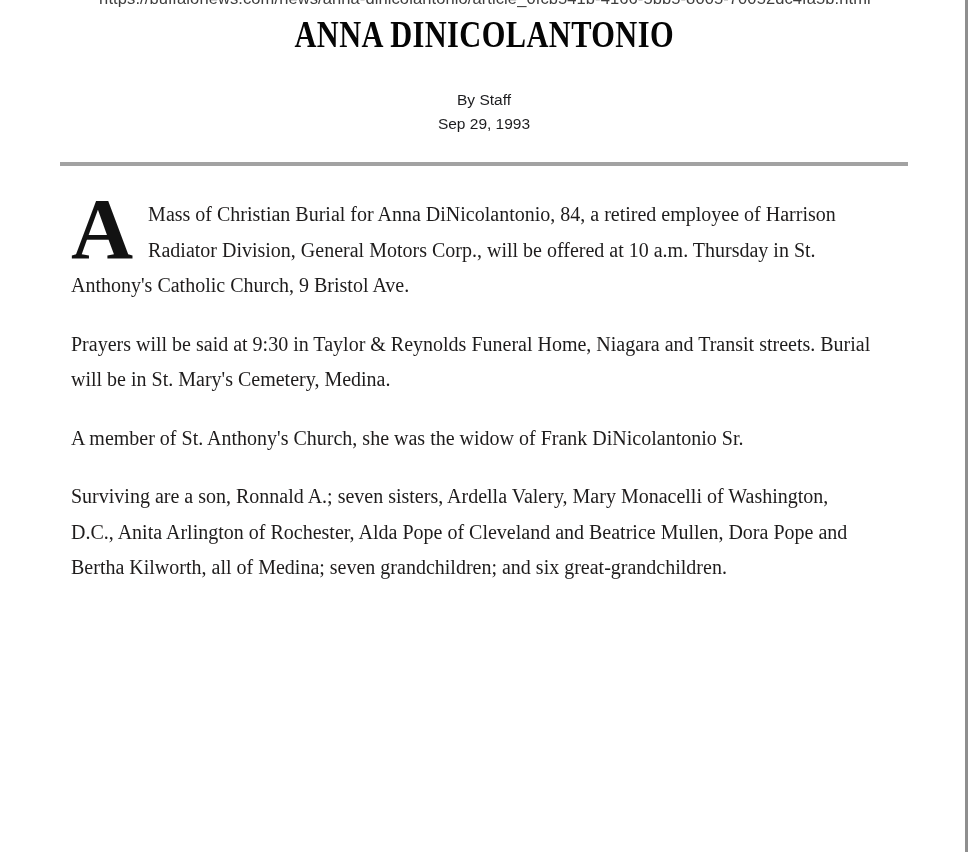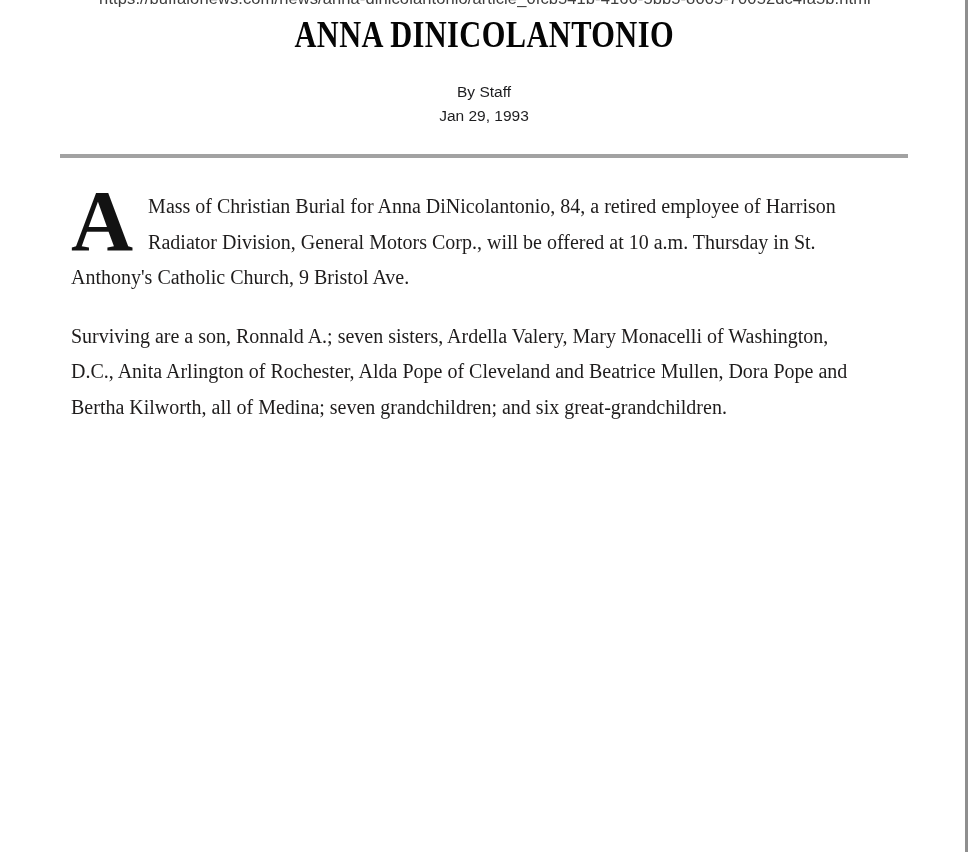--- a/index.html
+++ b/index.html
@@ -48,21 +48,21 @@
     color: #050505;
     letter-spacing: 0.5px;
   }
   h1.title .squeeze {
     display: inline-block;
     transform: scaleX(0.8);
     transform-origin: center;
     white-space: nowrap;
   }
   .byline {
-    margin-top: 20px;
+    margin-top: 28px;
     font-family: "Liberation Sans", sans-serif;
     font-size: 15.5px;
     line-height: 24px;
     color: #1d1d1f;
   }
   .rule {
     border: none;
     height: 4px;
     background: #a2a2a2;
     margin: 26px 0 0 0;
@@ -102,27 +102,29 @@
 
 <div class="page">
 
   <div class="url-line">https://buffalonews.com/news/anna-dinicolantonio/article_0fcb541b-4166-5bb5-8005-70052dc4fa5b.html</div>
 
   <header>
     <h1 class="title"><span class="squeeze">ANNA DINICOLANTONIO</span></h1>
 
     <div class="byline">
       <div>By Staff</div>
-      <div>Jan 29, 1993</div>
+      <div>Sep 29, 1993</div>
     </div>
   </header>
 
   <hr class="rule">
 
   <article>
     <p class="lead">
       <span class="dropcap">A</span><span>Mass of Christian Burial for Anna DiNicolantonio, 84, a retired employee of Harrison Radiator Division, General Motors Corp., will be offered at 10 a.m. Thursday in St. Anthony's Catholic Church, 9 Bristol Ave.</span>
     </p>
+    <p>Prayers will be said at 9:30 in Taylor &amp; Reynolds Funeral Home, Niagara and Transit streets. Burial will be in St. Mary's Cemetery, Medina.</p>
+    <p>A member of St. Anthony's Church, she was the widow of Frank DiNicolantonio Sr.</p>
     <p>Surviving are a son, Ronnald A.; seven sisters, Ardella Valery, Mary Monacelli of Washington, D.C., Anita Arlington of Rochester, Alda Pope of Cleveland and Beatrice Mullen, Dora Pope and Bertha Kilworth, all of Medina; seven grandchildren; and six great-grandchildren.</p>
   </article>
 
   <div class="right-border"></div>
 </div>
 
 </body></html>

